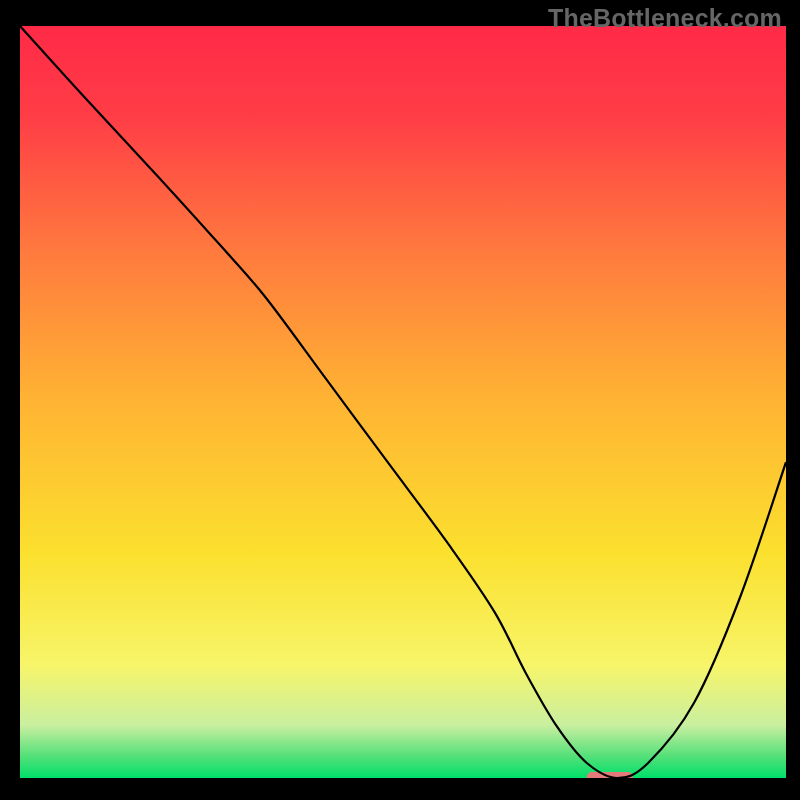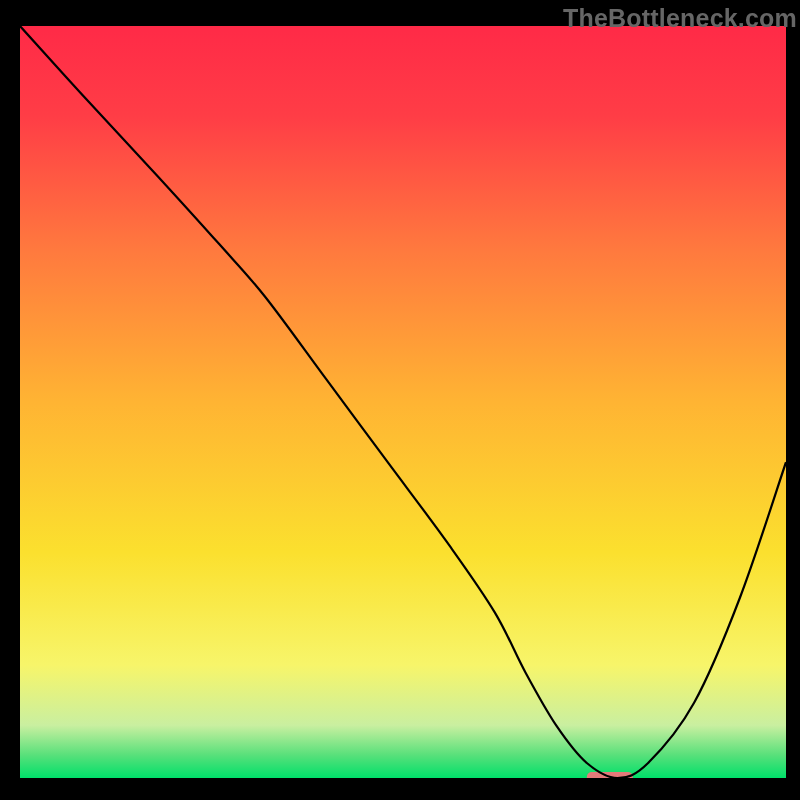--- a/index.html
+++ b/index.html
@@ -12,21 +12,21 @@
   }
   .frame {
     position: relative;
     width: 800px;
     height: 800px;
     background: #000;
   }
   .watermark {
     position: absolute;
     top: 4px;
-    right: 3px;
+    right: 18px;
     color: #666;
     font-size: 25px;
     font-weight: 600;
     letter-spacing: 0.2px;
     z-index: 5;
   }
   .plot {
     position: absolute;
     left: 20px;
     top: 26px;

